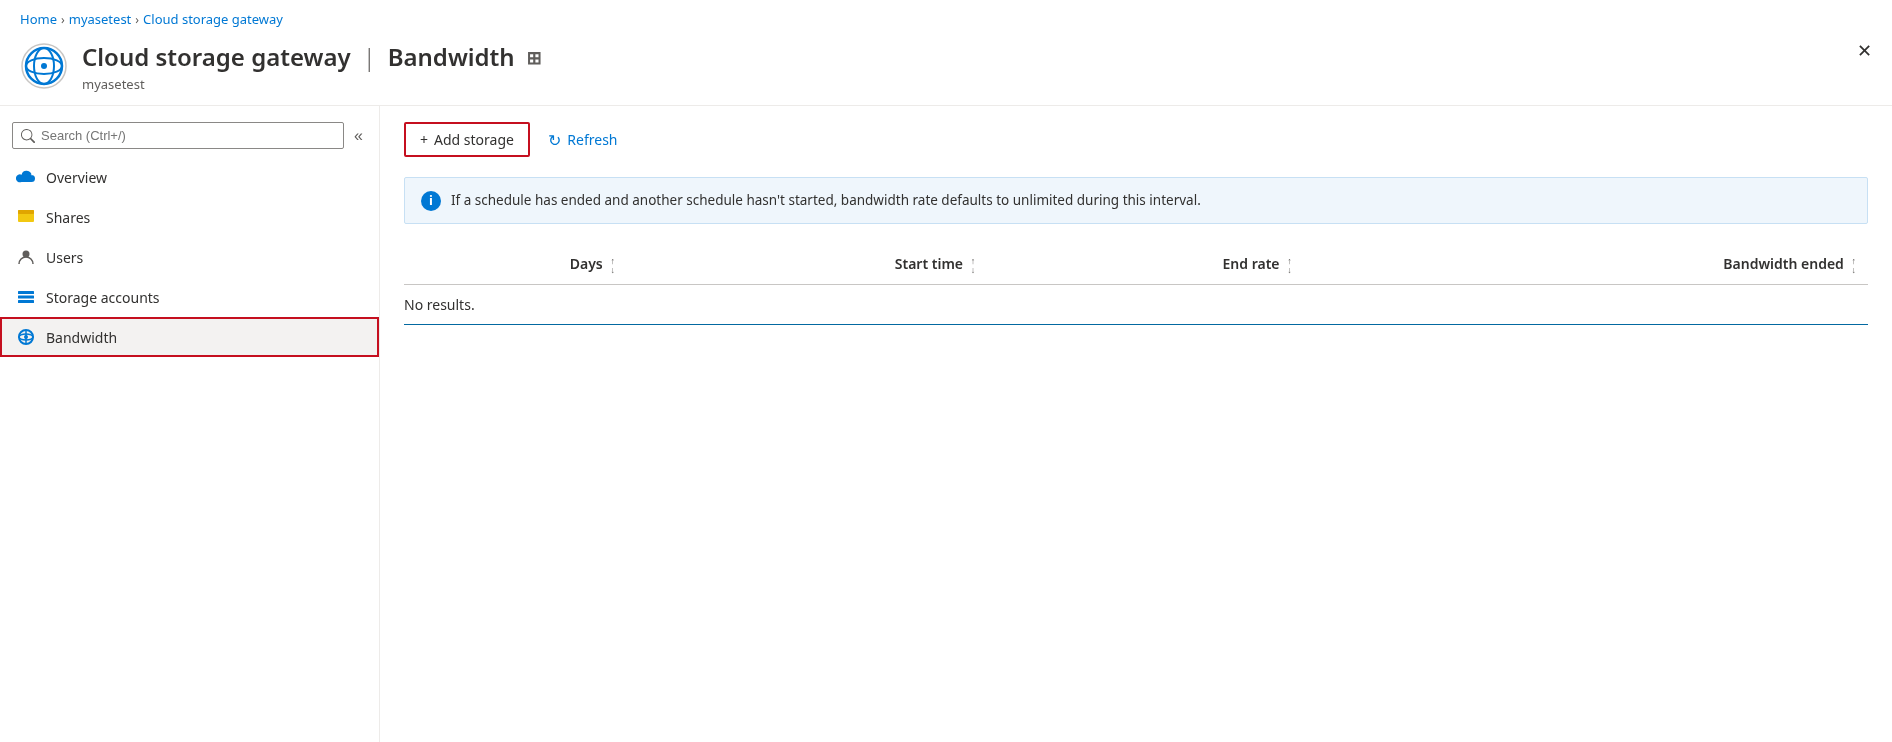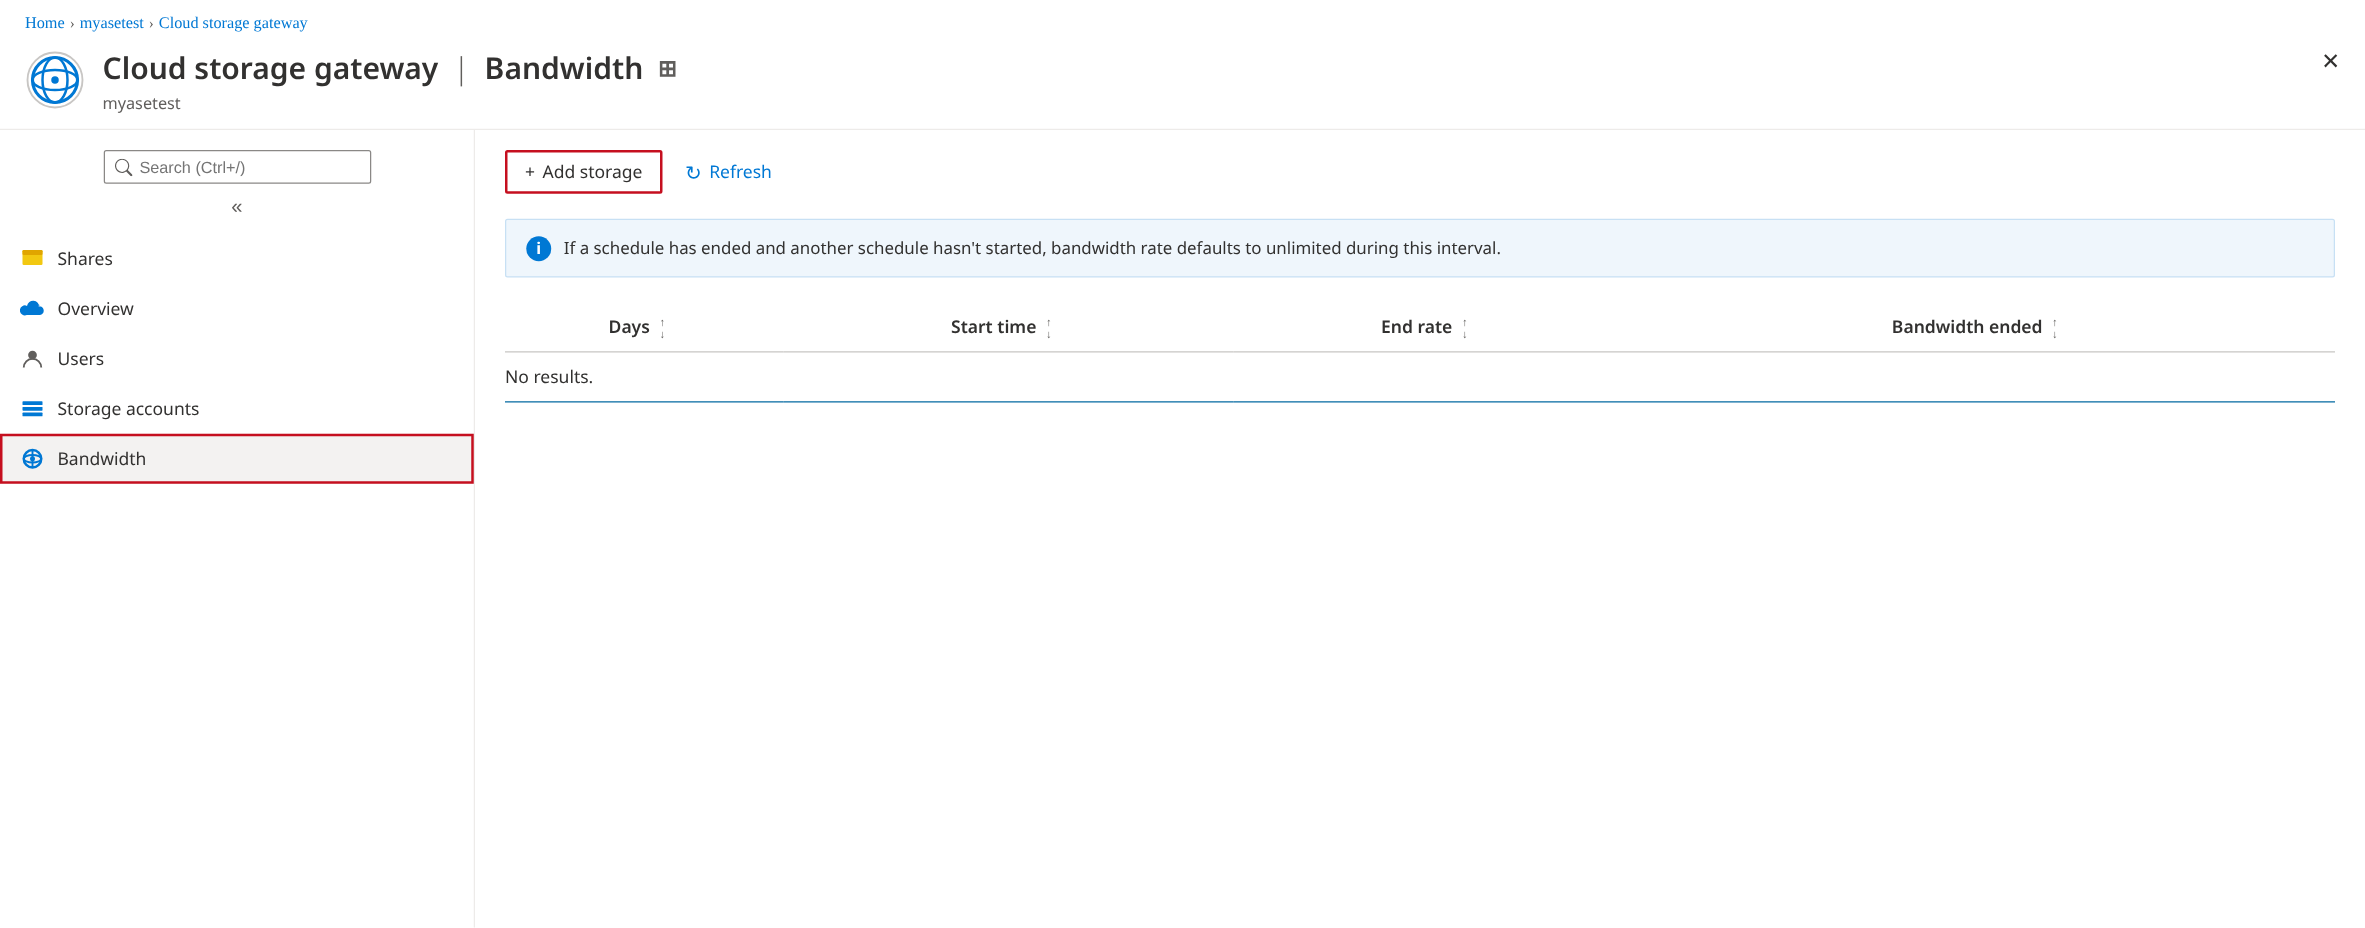--- a/index.html
+++ b/index.html
@@ -14,21 +14,20 @@
     }
 
     
     .breadcrumb {
       display: flex;
       align-items: flex-end;
       padding: 10px 20px 6px 20px;
       font-size: 13px;
       color: #0078d4;
       gap: 4px;
-      font-family: Liberation Serif, serif;
     }
     .breadcrumb a {
       color: #0078d4;
       text-decoration: none;
       cursor: pointer;
     }
     .breadcrumb-sep { color: #605e5c; font-size: 12px; }
 
     
     .page-header {
@@ -86,21 +85,20 @@
       border-right: 1px solid #edebe9;
       display: flex;
       flex-direction: column;
       padding-top: 8px;
     }
     .search-container {
       padding: 8px 12px 8px 12px;
       display: flex;
       align-items: center;
       gap: 6px;
-      flex-direction: column;
     }
     .search-input {
       flex: 1;
       display: flex;
       align-items: center;
       border: 1px solid #8a8886;
       border-radius: 2px;
       padding: 5px 8px;
       gap: 6px;
       background: #fff;
@@ -212,21 +210,21 @@
 
     
     .data-table {
       width: 100%;
       border-collapse: collapse;
     }
     .data-table thead tr {
       border-bottom: 1px solid #c8c6c4;
     }
     .data-table th {
-      text-align: center;
+      text-align: right;
       padding: 10px 12px 10px 0;
       font-weight: 600;
       font-size: 14px;
       color: #323130;
       white-space: nowrap;
     }
     .sort-arrows {
       display: inline-flex;
       flex-direction: column;
       margin-left: 4px;
@@ -290,32 +288,32 @@
       <div class="search-input">
         <svg class="search-icon-svg" width="14" height="14" viewBox="0 0 16 16" fill="#605e5c">
           <path d="M11.742 10.344a6.5 6.5 0 1 0-1.397 1.398h-.001c.03.04.062.078.098.115l3.85 3.85a1 1 0 0 0 1.415-1.414l-3.85-3.85a1.007 1.007 0 0 0-.115-.099zm-5.242 1.656a5.5 5.5 0 1 1 0-11 5.5 5.5 0 0 1 0 11z"></path>
         </svg>
         <input type="text" placeholder="Search (Ctrl+/)" style="">
       </div>
       <button class="collapse-btn">«</button>
     </div>
 
     <div class="nav-item">
+      <svg class="nav-icon" viewBox="0 0 20 20" fill="none">
+        <path d="M15.5 8.5a5 5 0 0 0-9.9-.8A4 4 0 1 0 5.5 15h10a3.5 3.5 0 0 0 0-7h-.9c.6-.4.9-1 .9-1.6v.1z" fill="#0078d4"></path>
+      </svg>
+      <span>Overview</span>
+    </div>
+
+    <div class="nav-item">
       <svg class="nav-icon" viewBox="0 0 20 20">
         <rect x="2" y="3" width="16" height="12" rx="1" fill="#f2c811"></rect>
         <rect x="2" y="3" width="16" height="4" rx="1" fill="#e0a500"></rect>
       </svg>
       <span>Shares</span>
-    </div>
-
-    <div class="nav-item">
-      <svg class="nav-icon" viewBox="0 0 20 20" fill="none">
-        <path d="M15.5 8.5a5 5 0 0 0-9.9-.8A4 4 0 1 0 5.5 15h10a3.5 3.5 0 0 0 0-7h-.9c.6-.4.9-1 .9-1.6v.1z" fill="#0078d4"></path>
-      </svg>
-      <span>Overview</span>
     </div>
 
     <div class="nav-item">
       <svg class="nav-icon" viewBox="0 0 20 20" fill="none">
         <circle cx="10" cy="7" r="3.5" fill="#605e5c"></circle>
         <path d="M3 17c0-3.866 3.134-7 7-7s7 3.134 7 7" stroke="#605e5c" stroke-width="1.5" fill="none"></path>
       </svg>
       <span>Users</span>
     </div>
 

